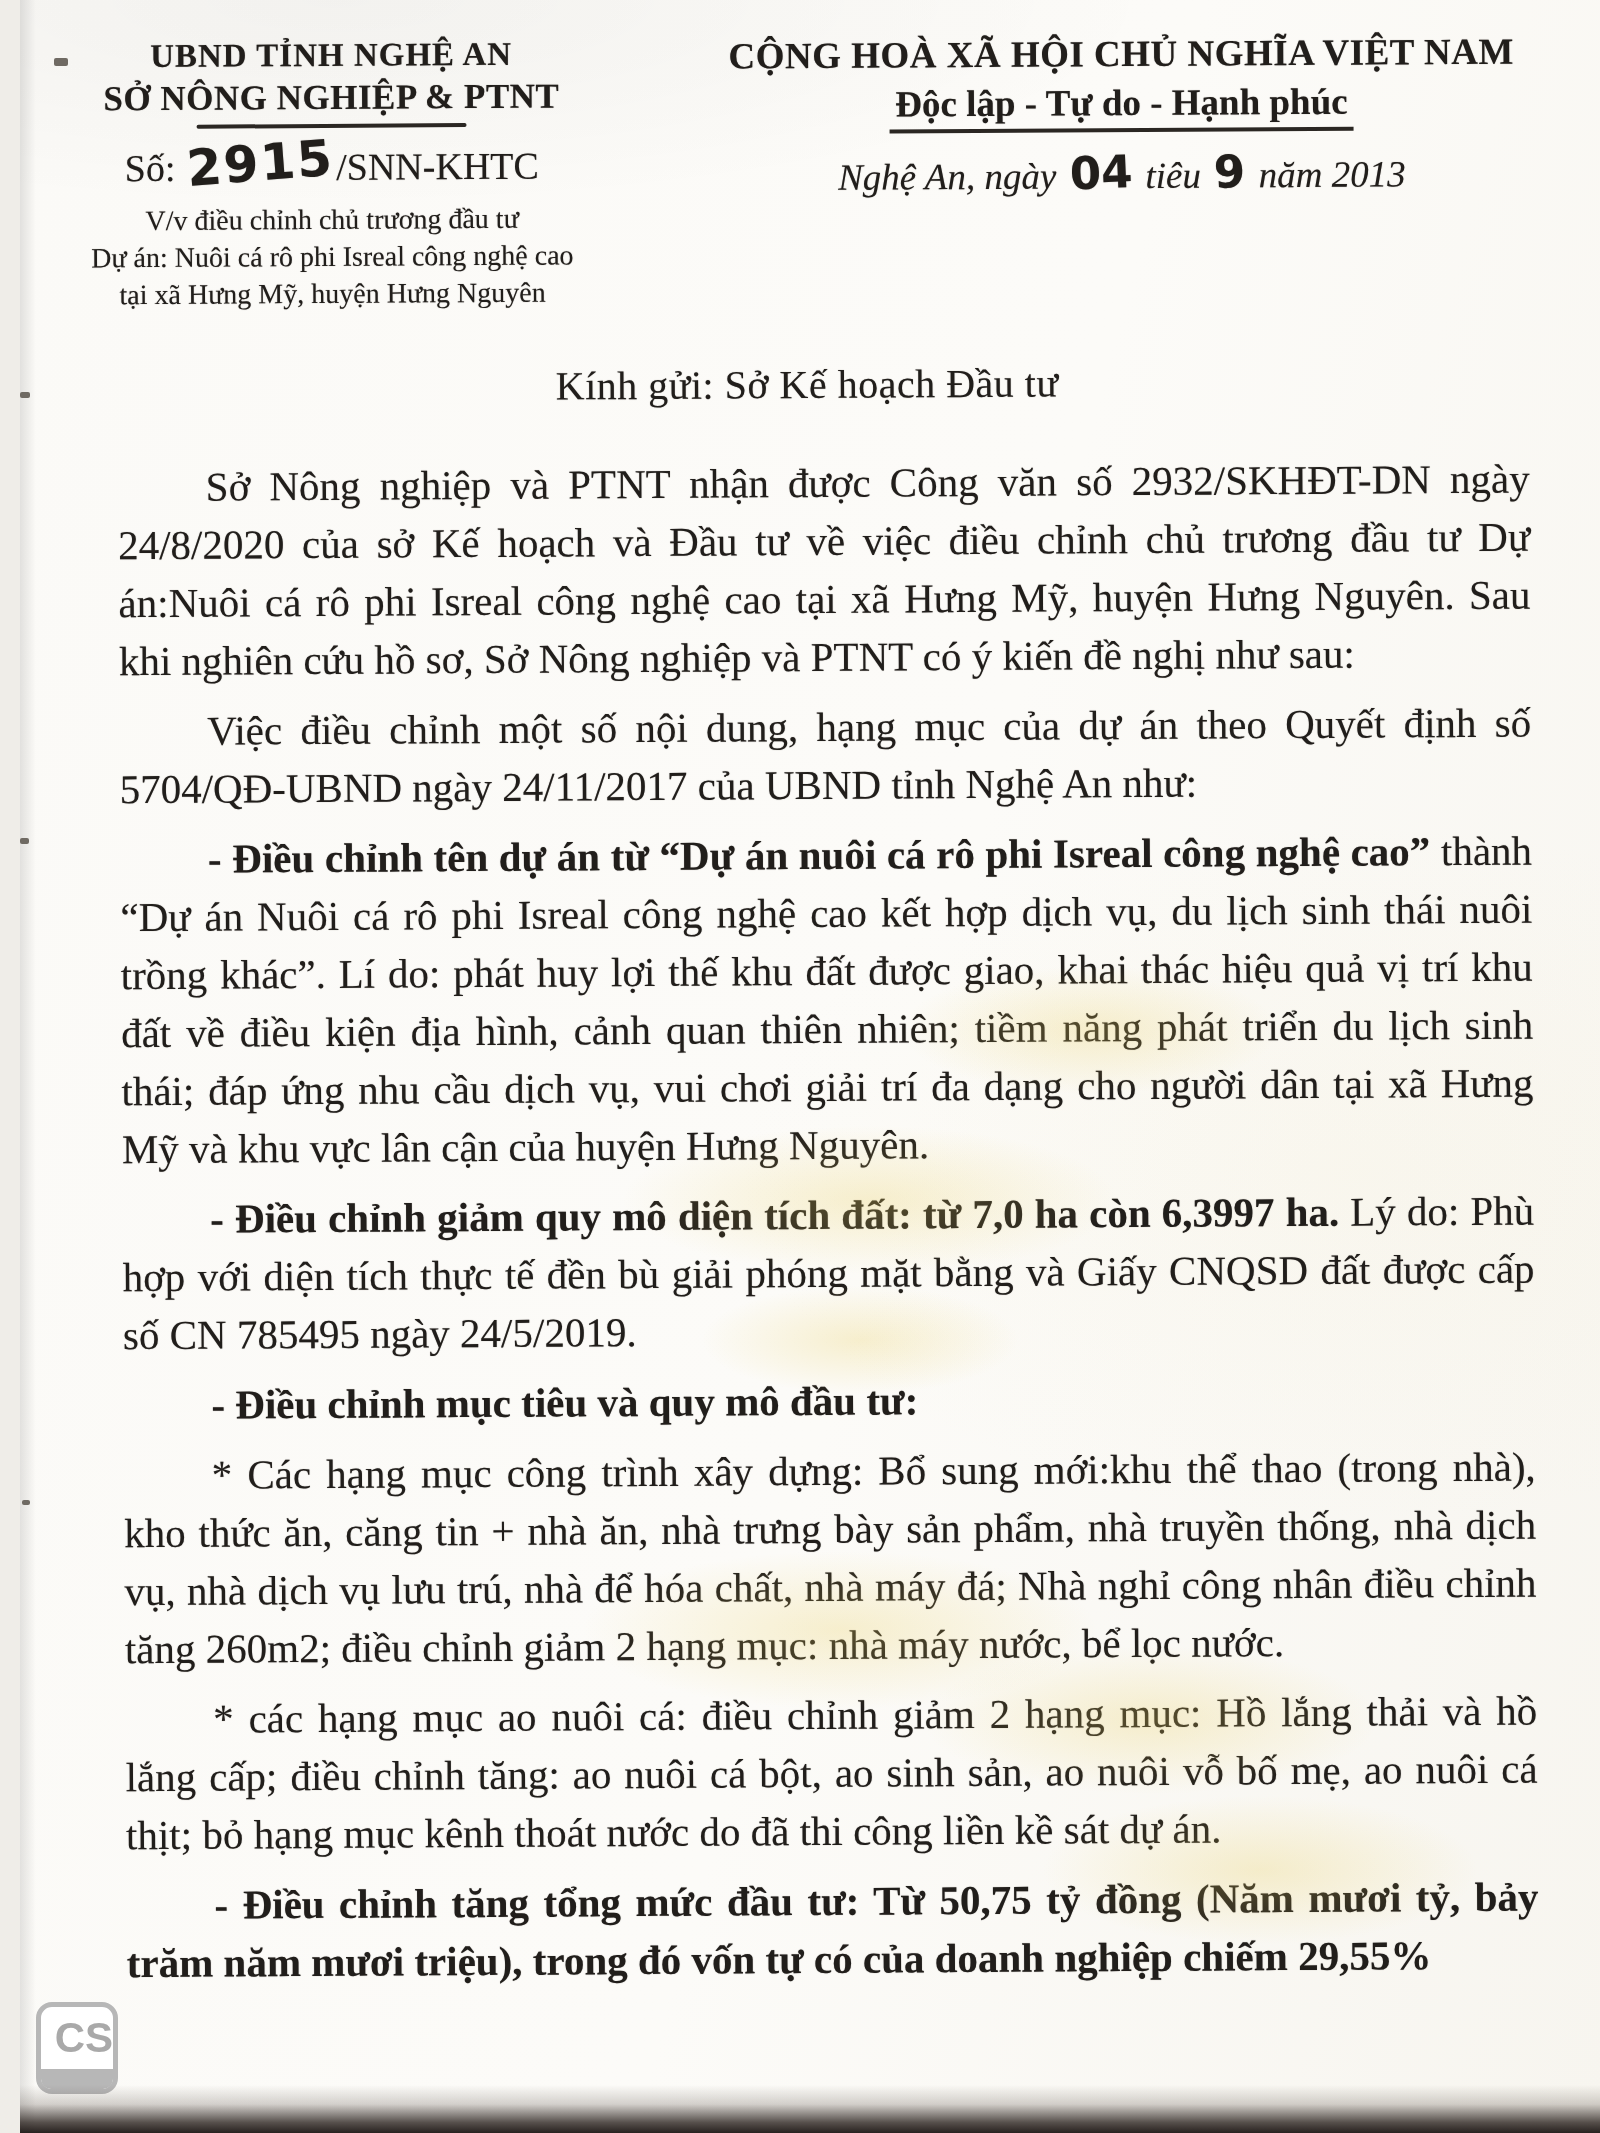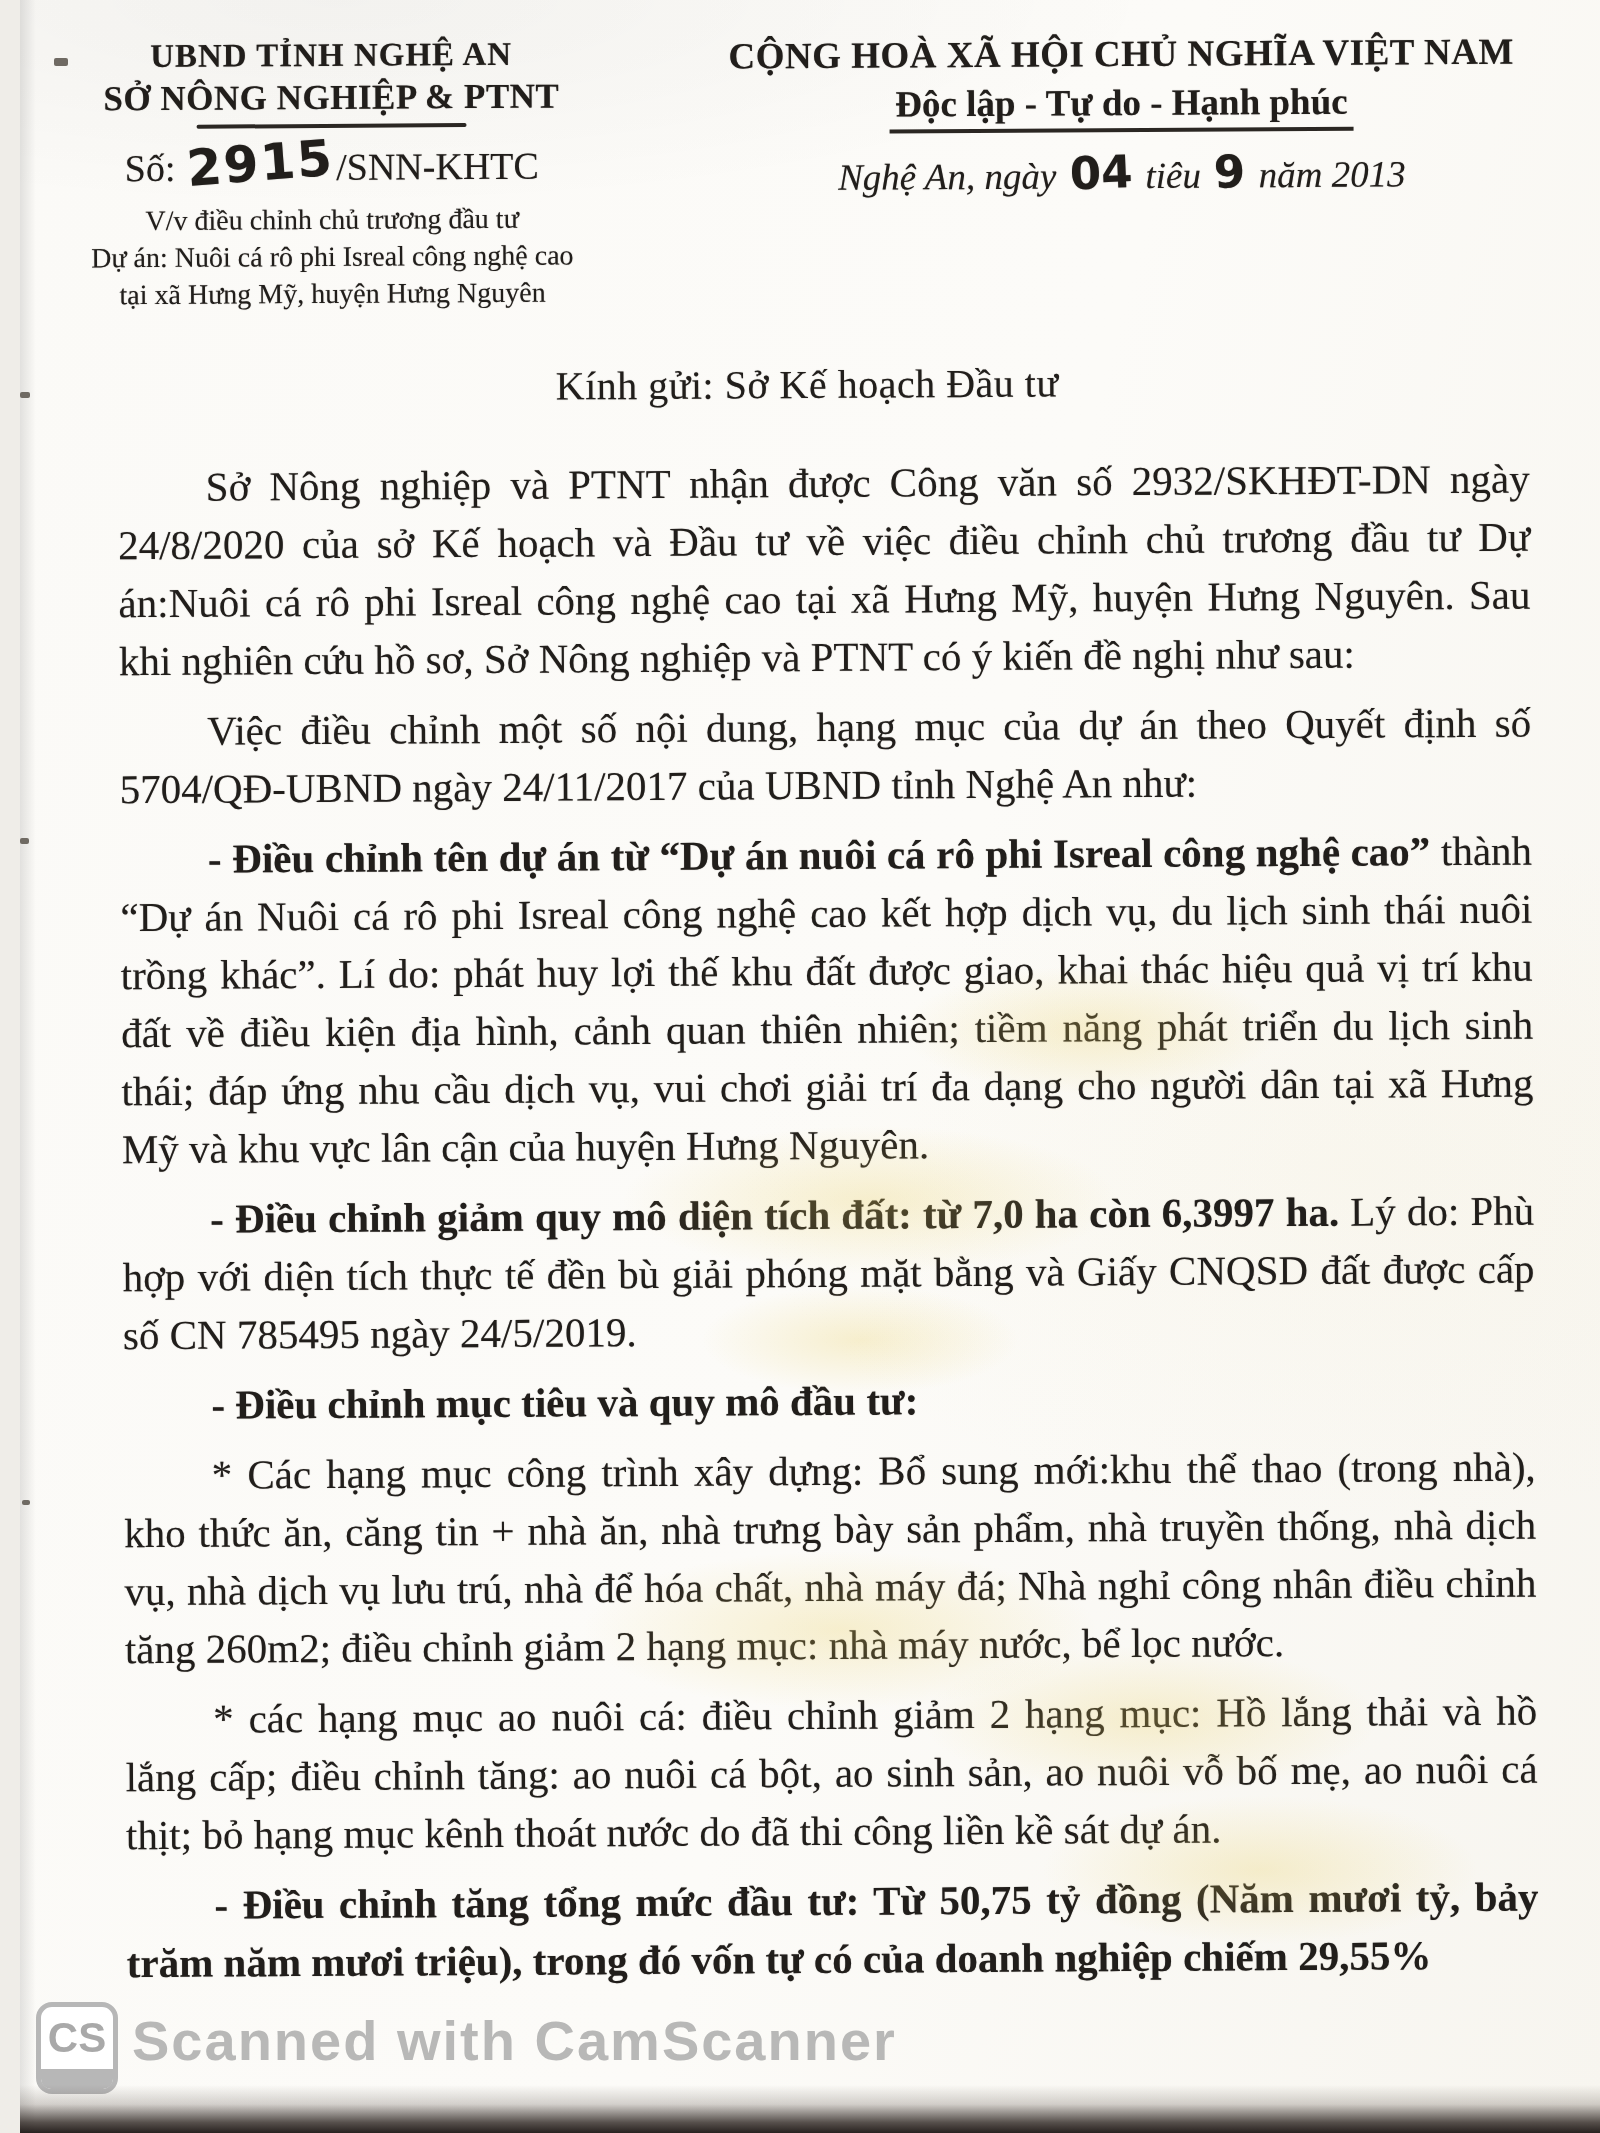--- a/index.html
+++ b/index.html
@@ -46,21 +46,21 @@
 
   
   .stain{position:absolute;pointer-events:none;border-radius:50%;
     background:radial-gradient(ellipse at center, rgba(232,206,96,0.28), rgba(232,206,96,0) 70%);}
   .scan-mark{position:absolute;background:#6f6a63;border-radius:2px;pointer-events:none;}
 
   
   .cam-logo{position:absolute;left:16px;top:2002px;width:82px;height:92px;
     border:5px solid #b7b7b7;border-radius:16px;background:#fff;z-index:6;box-sizing:border-box;}
   .cam-logo-text{font-family:"Liberation Sans", sans-serif;font-weight:bold;font-size:42px;
-    color:#a9a9a9;text-align:center;line-height:62px;}
+    color:#a9a9a9;text-align:right;line-height:62px;}
   .cam-logo-strip{position:absolute;left:0;right:0;bottom:0;height:20px;background:#b7b7b7;
     border-radius:0 0 10px 10px;}
   .cam-text{position:absolute;left:112px;top:2008px;z-index:5;
     font-family:"Liberation Sans", sans-serif;font-size:56px;font-weight:bold;
     color:rgba(158,158,158,0.72);letter-spacing:2px;white-space:nowrap;}
 
   .bottom-shade{position:absolute;left:0;right:0;bottom:0;height:48px;z-index:7;pointer-events:none;
     background:linear-gradient(to bottom, rgba(64,52,44,0) 0%, rgba(64,52,44,0.22) 40%,
       rgba(40,32,28,0.78) 78%, rgba(28,22,20,0.95) 100%);}
   .left-edge-shade{position:absolute;left:0;top:0;bottom:0;width:16px;pointer-events:none;
@@ -121,16 +121,15 @@
 
   <div class="scan-mark" style="left:0;top:392px;width:10px;height:6px;"></div>
   <div class="scan-mark" style="left:0;top:838px;width:9px;height:6px;"></div>
   <div class="scan-mark" style="left:2px;top:1500px;width:8px;height:5px;"></div>
   <div class="scan-mark" style="left:34px;top:58px;width:14px;height:8px;"></div>
 
   <div class="cam-logo">
     <div class="cam-logo-text">CS</div>
     <div class="cam-logo-strip"></div>
   </div>
-  <div class="cam-text">Scanned with CamScanner</div>
 
   <div class="bottom-shade"></div>
 </div>
 
 </body></html>

